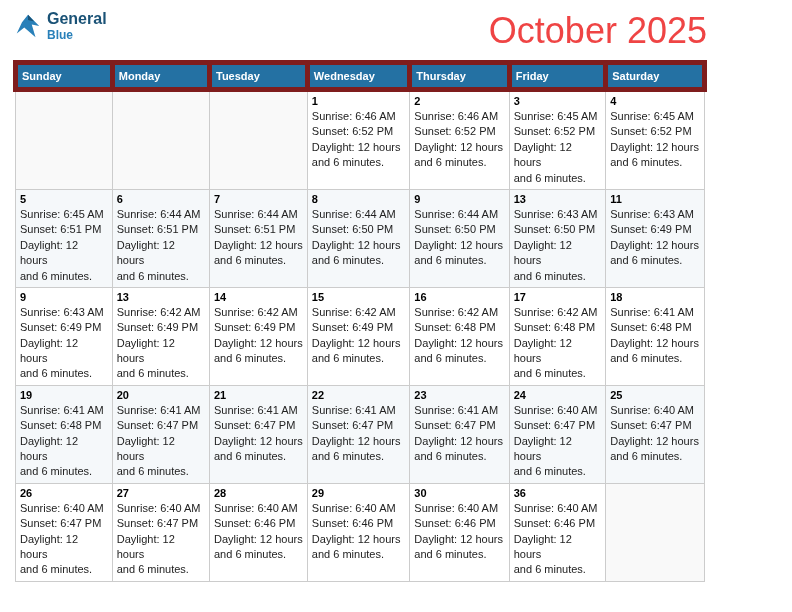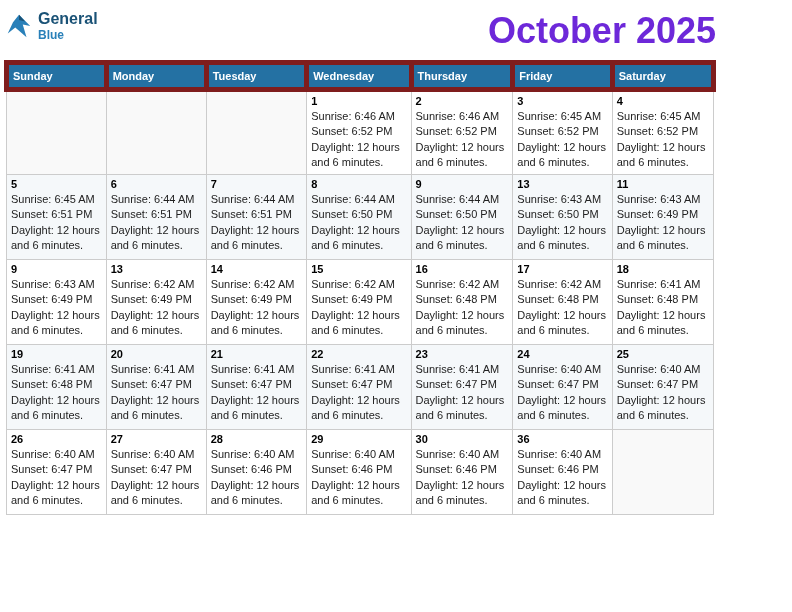--- a/index.html
+++ b/index.html
@@ -6,21 +6,21 @@
     body {
       font-family: Arial, sans-serif;
       background: #fff;
       width: 792px;
       height: 612px;
       overflow: hidden;
     }
     .page {
       width: 720px;
       height: 612px;
-      padding: 10px 4px;
+      padding: 10px 13px;
       background: #fff;
     }
     .header {
       display: flex;
       justify-content: space-between;
       align-items: flex-start;
       margin-bottom: 8px;
     }
     .logo {
       display: flex;
@@ -29,22 +29,22 @@
     }
     .logo-bird {
       width: 30px;
       height: 30px;
     }
     .title-block {
       text-align: right;
     }
     .month-title {
       font-size: 36px;
-      font-weight: bold;
-      color: #6d28d9;
+      font-weight: normal;
+      color: #ef4444;
     }
     .subtitle {
       font-size: 14px;
       color: #555;
     }
     .calendar {
       width: 100%;
       border-collapse: collapse;
       font-size: 10px;
     }

